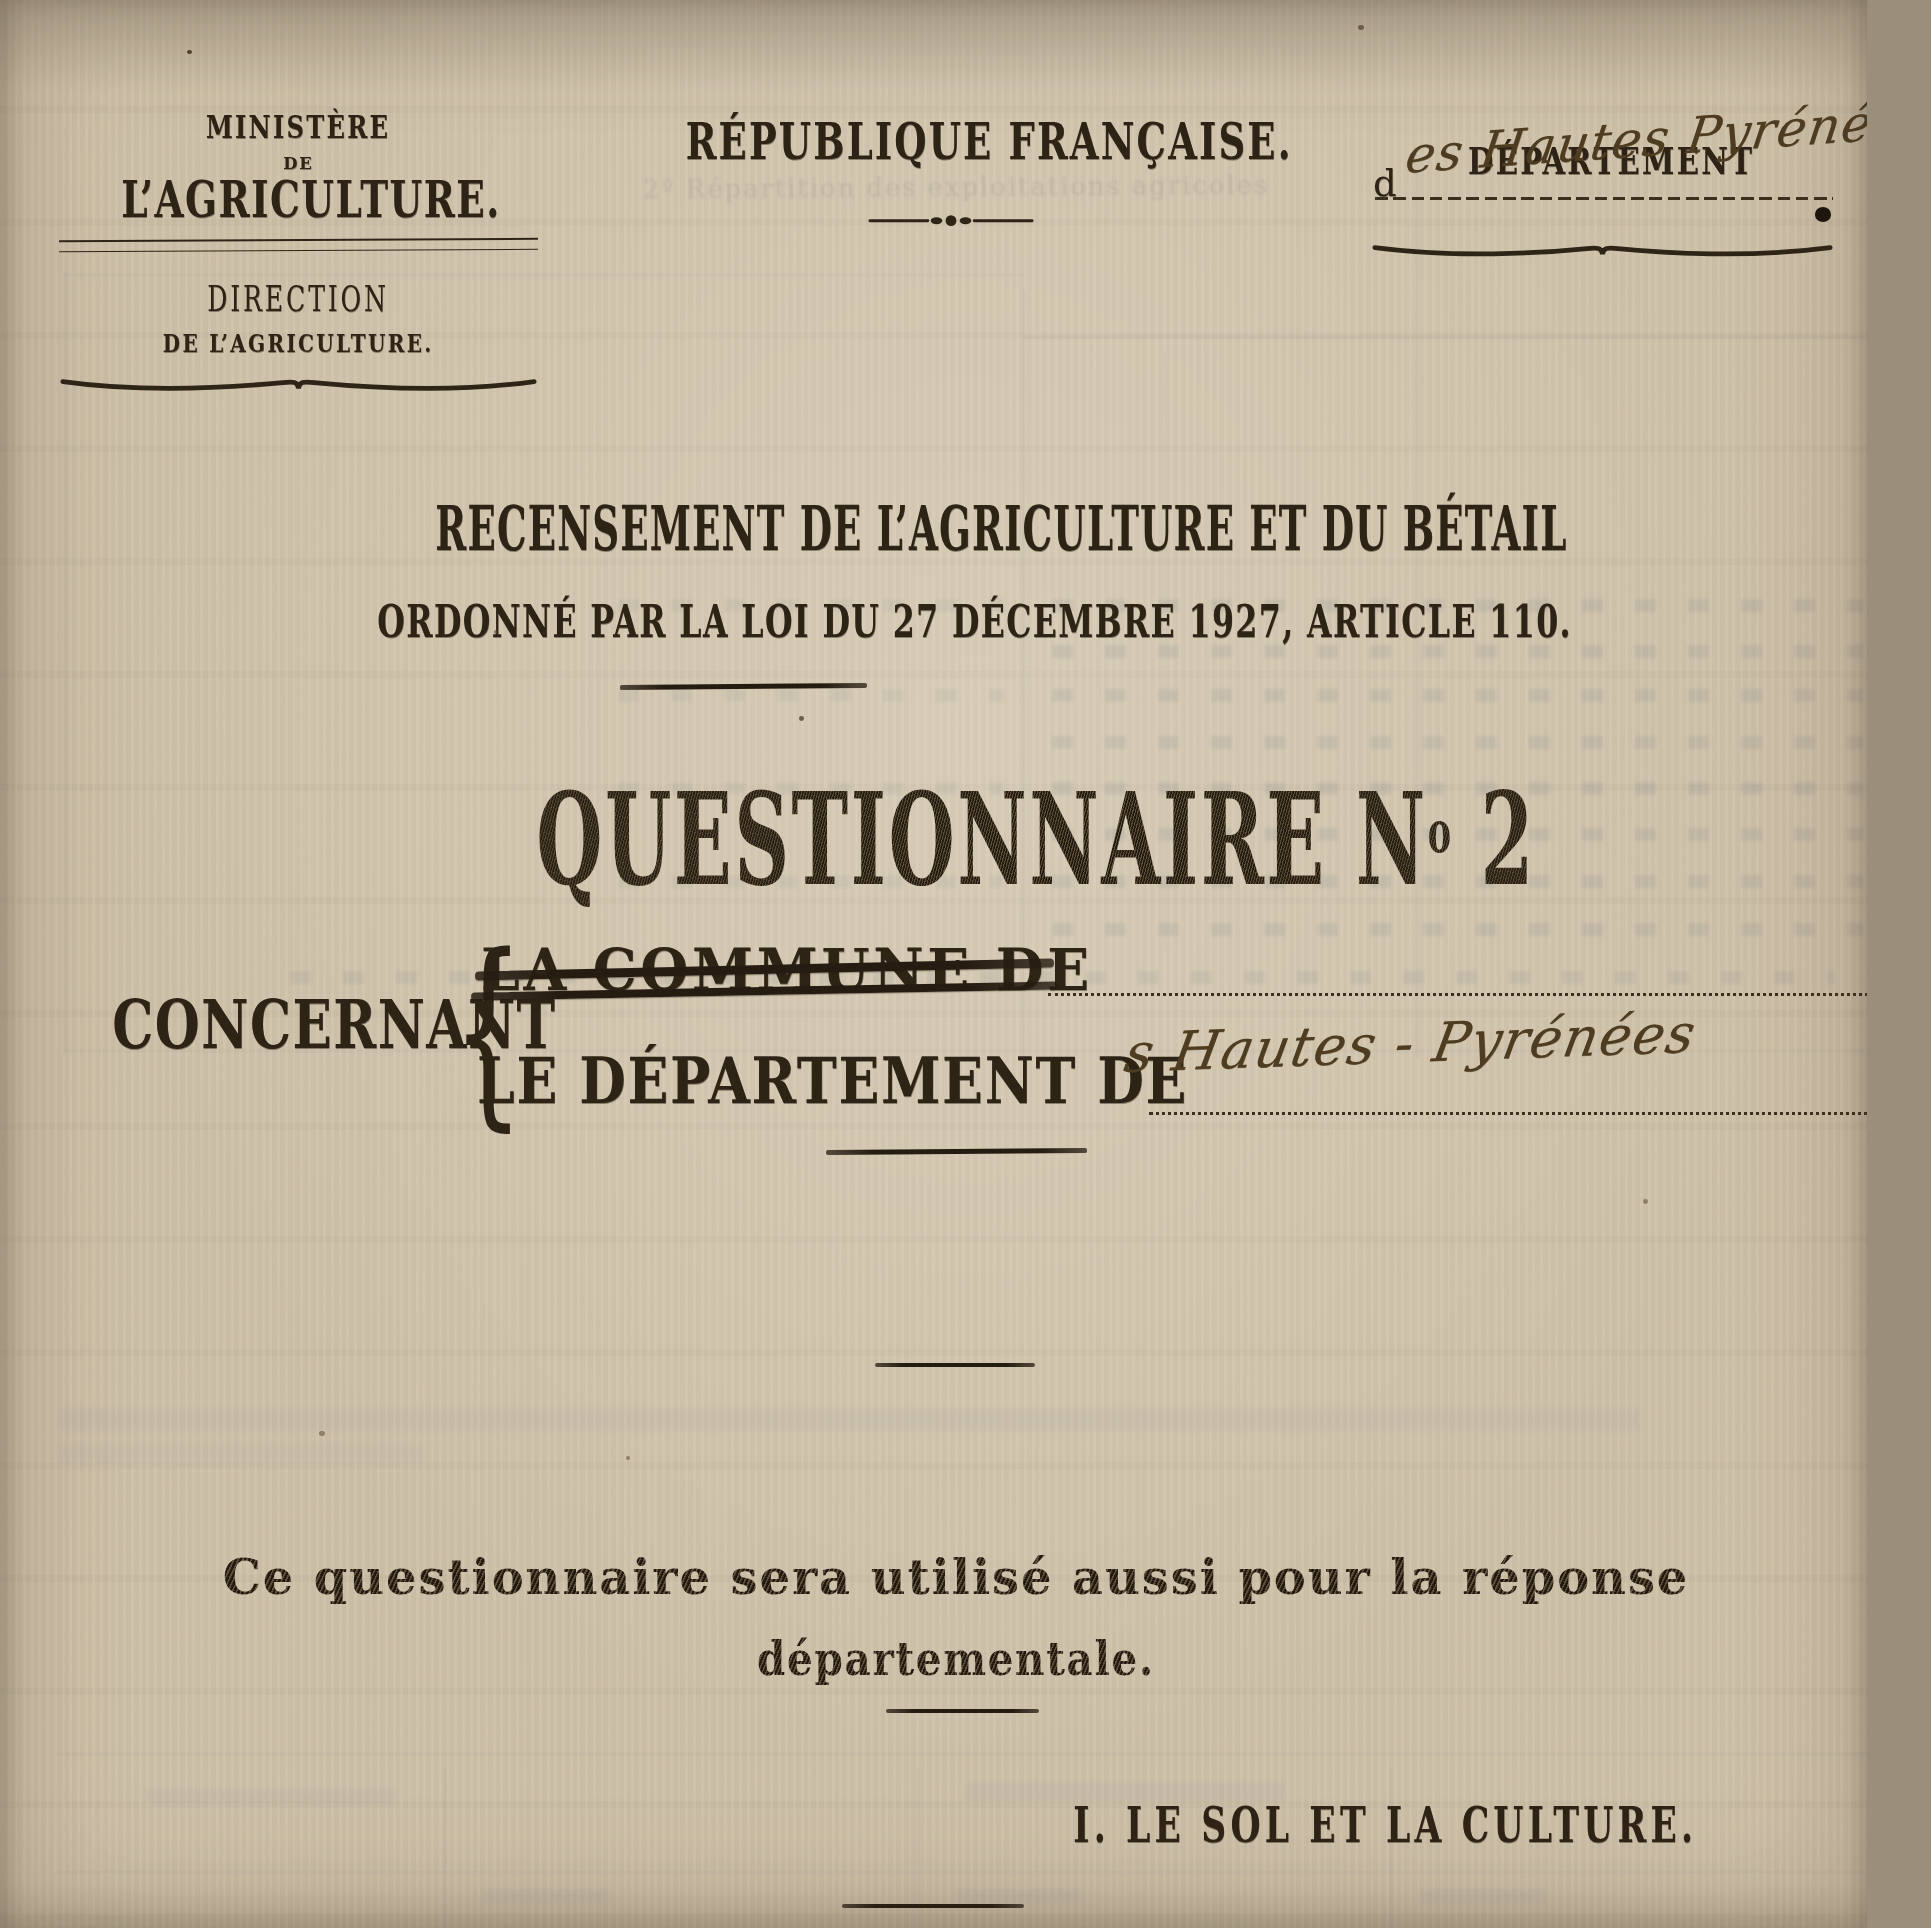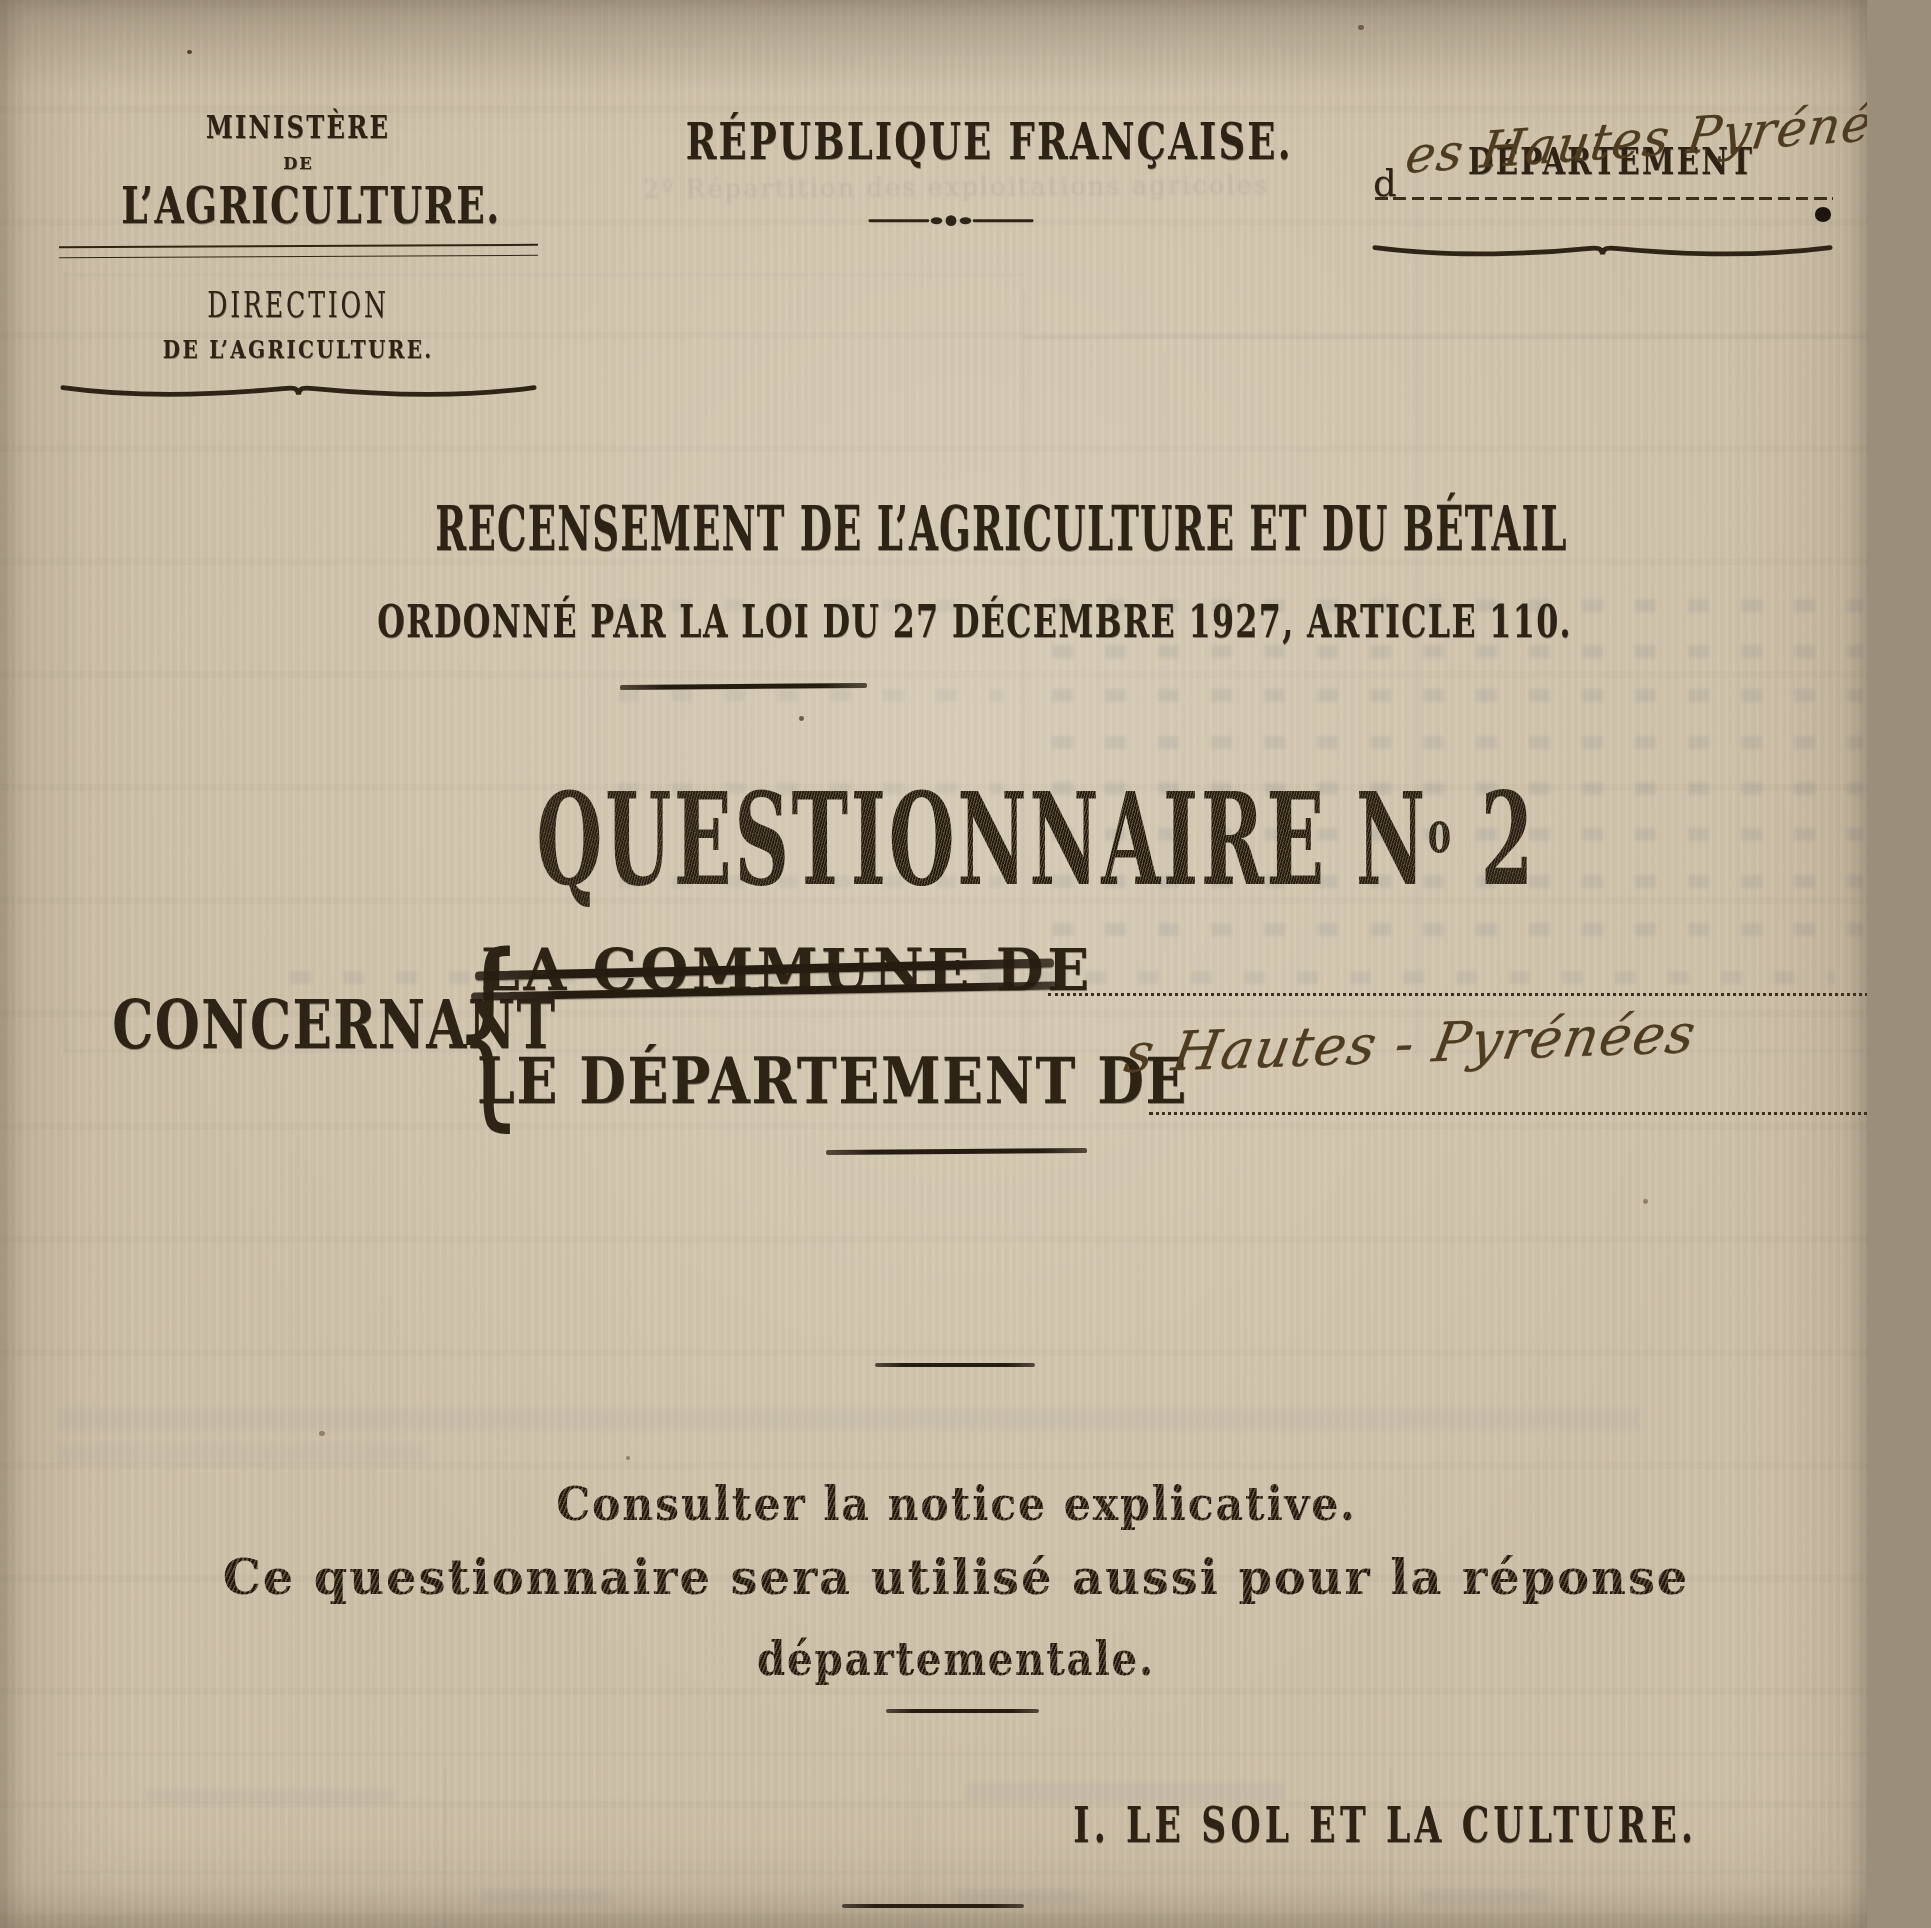--- a/index.html
+++ b/index.html
@@ -92,21 +92,21 @@
     <div class="gb" style="left:483px;top:1889px;width:126px;height:13.5px;opacity:.08;"></div>
     <div class="gb" style="left:956px;top:1889px;width:126px;height:13.5px;opacity:.08;"></div>
     <div class="gb" style="left:1419px;top:1889px;width:126px;height:13.5px;opacity:.08;"></div>
   </div>
 
   <div class="abs center" style="left:58px;top:110px;width:481px;">
     <div class="print" style="font-size:31px;font-weight:bold;line-height:35px;">
       <span class="sxc" style="transform:scaleX(.78);letter-spacing:2.9px;">MINISTÈRE</span>
     </div>
     <div class="print" style="font-size:16.4px;font-weight:bold;margin-top:8.7px;letter-spacing:1.9px;">DE</div>
-    <div class="print" style="font-size:50px;font-weight:bold;line-height:54px;margin-top:6px;">
+    <div class="print" style="font-size:50px;font-weight:bold;line-height:54px;margin-top:0;">
       <span class="sxc" style="transform:scaleX(.75);letter-spacing:1.9px;">L’AGRICULTURE.</span>
     </div>
     <div style="margin:12.6px auto 0;width:479px;height:8.7px;border-top:2.9px solid #2c2315;border-bottom:1.9px solid #2c2315;transform:rotate(-.3deg);"></div>
     <div class="print" style="font-size:35px;line-height:39px;margin-top:29px;">
       <span class="sxc" style="transform:scaleX(.72);letter-spacing:3.9px;">DIRECTION</span>
     </div>
     <div class="print" style="font-size:25px;font-weight:bold;line-height:27px;margin-top:10.6px;">
       <span class="sxc" style="transform:scaleX(.8);letter-spacing:2.9px;">DE L’AGRICULTURE.</span>
     </div>
     <svg style="margin-top:15.4px;" width="479" height="23" viewBox="0 0 496 24" preserveAspectRatio="none">
@@ -173,23 +173,20 @@
   <div class="abs" style="left:477px;top:1045px;">
     <span class="sxl print" style="font-size:64px;font-weight:bold;letter-spacing:1.9px;transform:scaleX(.84);line-height:71px;">LE DÉPARTEMENT DE</span>
   </div>
   <div class="abs hand nw" style="left:1120px;top:1022px;font-size:54px;transform:rotate(-2deg) skewX(-12deg);transform-origin:left bottom;">s Hautes - Pyrénées</div>
   <div class="abs dotted" style="left:1149px;top:1112px;width:732px;"></div>
 
   <div class="abs rule" style="left:826px;top:1149px;width:261px;height:4.8px;transform:rotate(-.4deg);"></div>
 
   <div class="abs rule" style="left:875px;top:1363px;width:160px;height:3.9px;"></div>
 
-  <div class="abs center" style="left:87px;top:1477px;width:1738px;">
-    <span class="sxc hatch" style="font-size:46px;font-weight:bold;letter-spacing:1.9px;transform:scaleX(.93);line-height:54px;">Consulter la notice explicative.</span>
-  </div>
   <div class="abs center" style="left:87px;top:1549px;width:1738px;">
     <span class="sxc hatch" style="font-size:48px;font-weight:bold;letter-spacing:1.9px;transform:scaleX(1);line-height:56px;">Ce questionnaire sera utilisé aussi pour la réponse</span>
   </div>
   <div class="abs center" style="left:87px;top:1632px;width:1738px;">
     <span class="sxc hatch" style="font-size:46px;font-weight:bold;letter-spacing:1.9px;transform:scaleX(.88);line-height:54px;">départementale.</span>
   </div>
   <div class="abs rule" style="left:886px;top:1709px;width:153px;height:3.9px;"></div>
 
   <div class="abs center" style="left:80px;top:1798px;width:1738px;text-align:right;">
     <span class="sxc print" style="font-size:48px;font-weight:bold;letter-spacing:5.8px;transform:scaleX(.72);line-height:54px;">I. LE SOL ET  LA CULTURE.</span>

